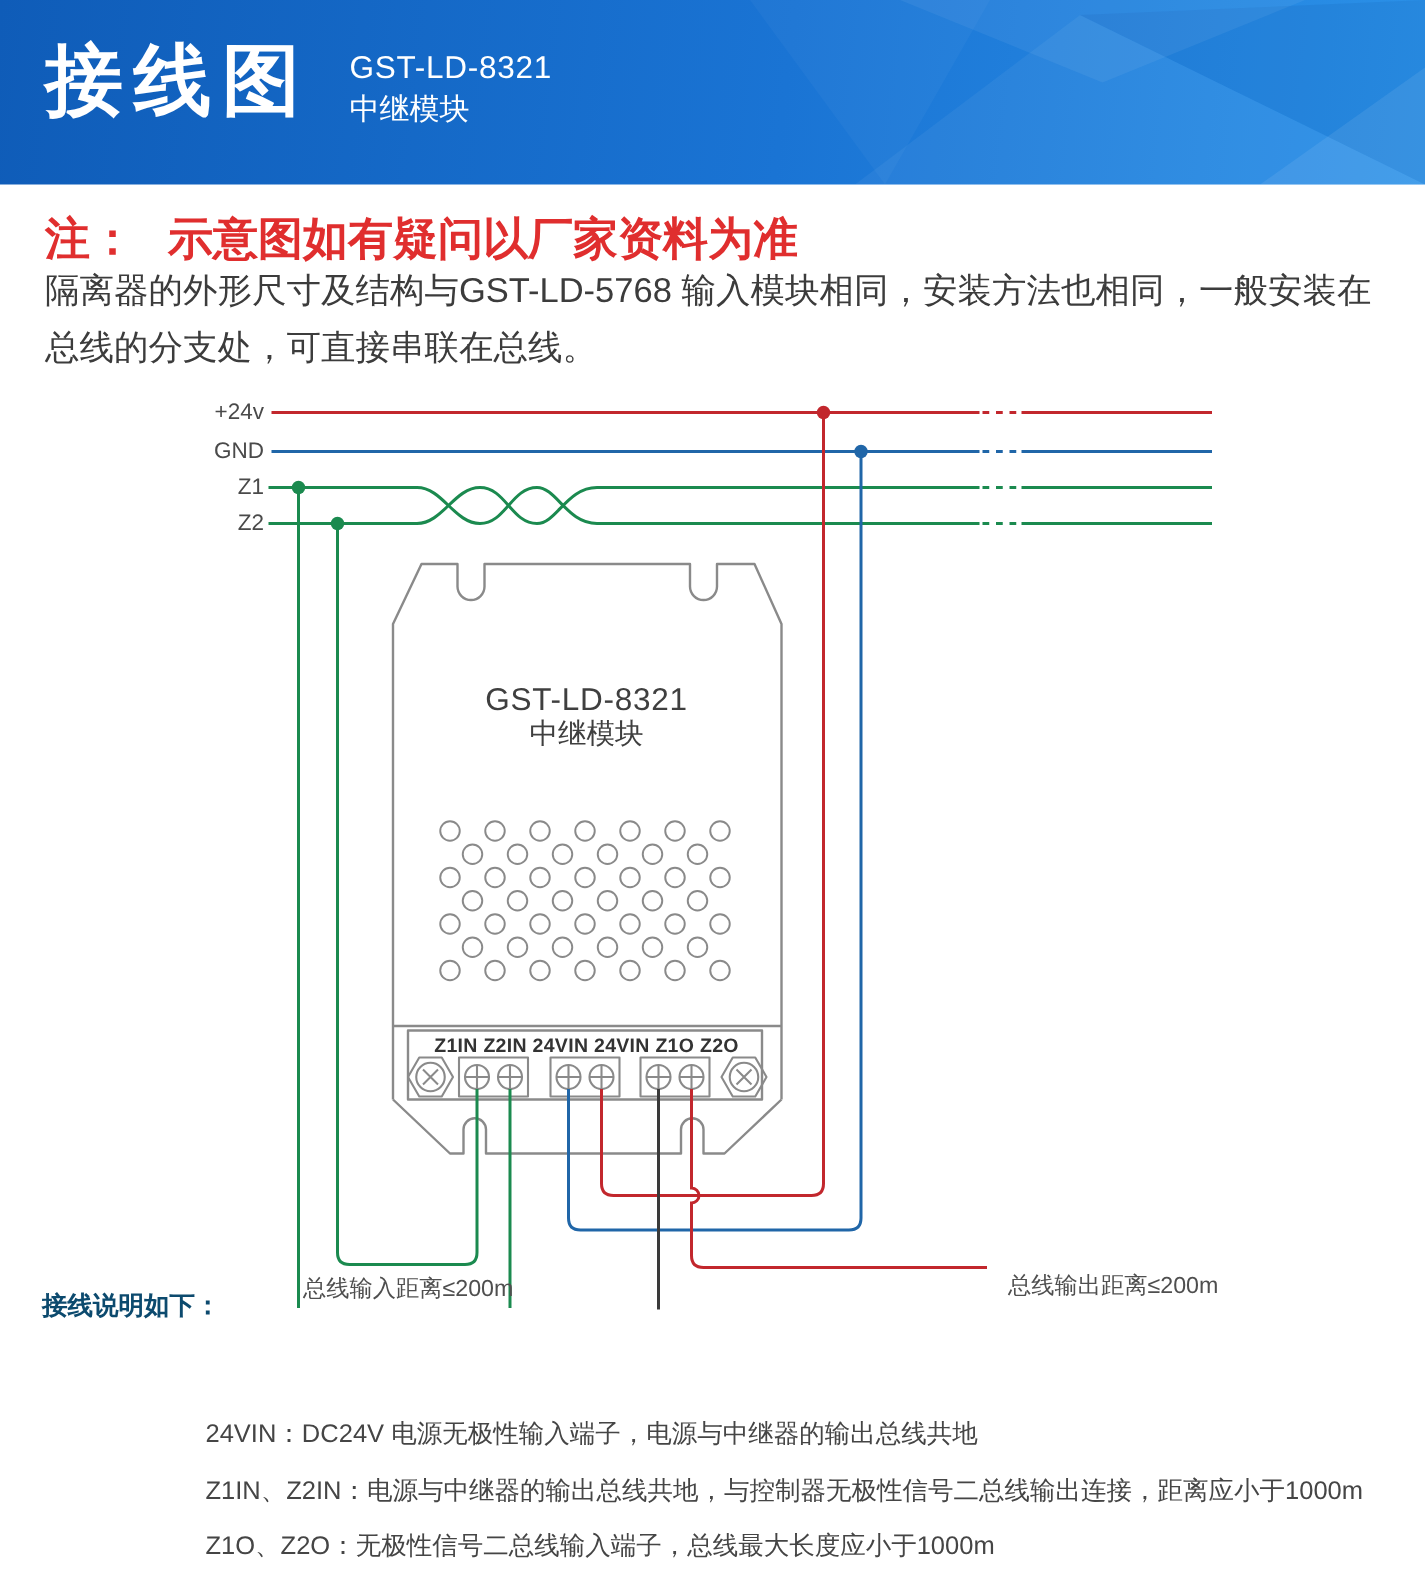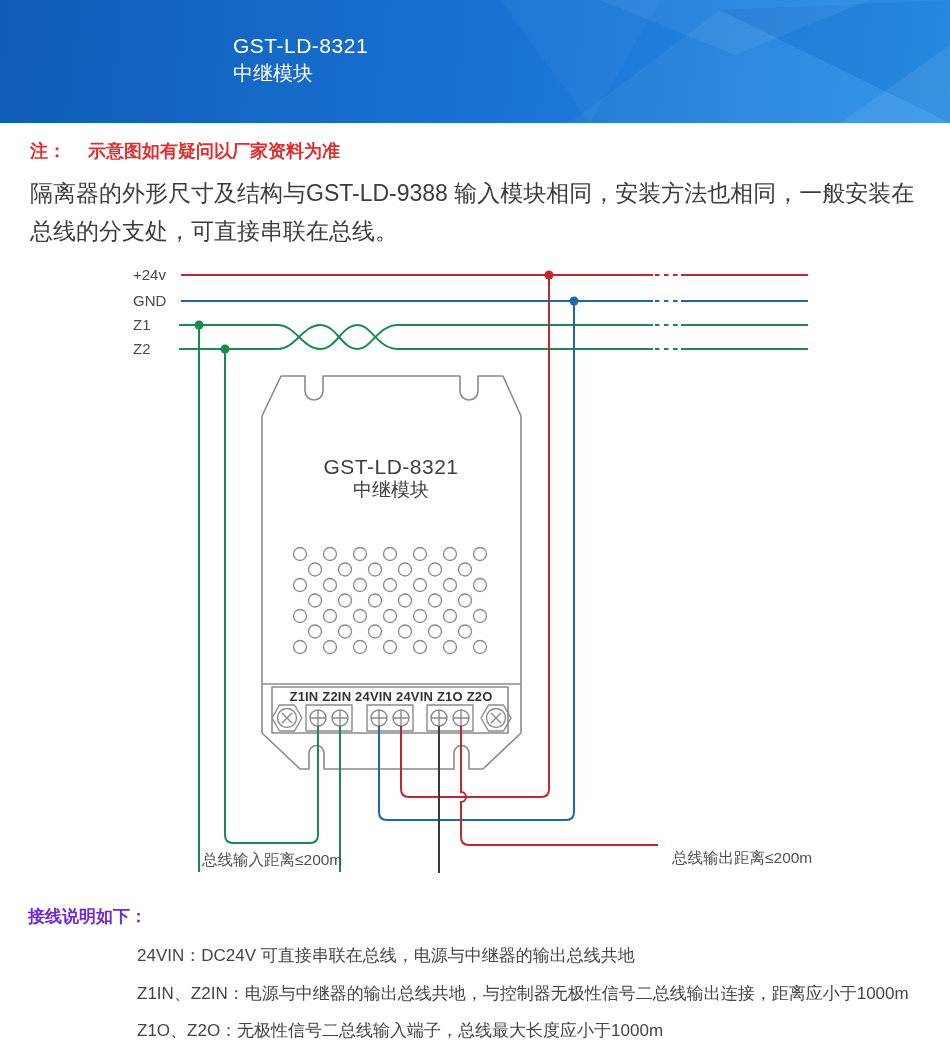--- a/index.html
+++ b/index.html
@@ -5,53 +5,54 @@
   html,body{margin:0;padding:0;}
   body{width:950px;height:1047px;position:relative;background:#ffffff;overflow:hidden;
        font-family:"Liberation Sans","DejaVu Sans",sans-serif;}
   .banner{position:absolute;left:0;top:0;width:950px;height:123px;
           background:linear-gradient(97deg,#0f5cb8 0%,#1a74d4 55%,#2b91e8 100%);}
   .banner svg{position:absolute;left:0;top:0;}
   .banner-title{position:absolute;left:30px;top:24px;color:#ffffff;font-size:52px;
                 font-weight:bold;letter-spacing:7px;line-height:60px;}
   .banner-model{position:absolute;left:233px;top:34px;color:#ffffff;font-size:21px;line-height:24px;letter-spacing:0.5px;}
   .banner-module{position:absolute;left:233px;top:61px;color:#ffffff;font-size:20px;line-height:24px;}
-  .note-line{position:absolute;left:30px;top:139px;font-size:18px;color:#e02e2e;font-weight:bold;white-space:nowrap;}
+  .note-line{position:absolute;left:30px;top:139px;font-size:30px;color:#e02e2e;font-weight:bold;white-space:nowrap;}
   .note-prefix{margin-right:22px;}
   .desc{position:absolute;left:30px;top:174px;width:900px;font-size:23px;line-height:38px;color:#3c3c3c;}
   svg.diagram{position:absolute;left:0;top:0;}
   .lbl{position:absolute;color:#4a4a4a;font-size:15px;line-height:16px;white-space:nowrap;}
-  .bus-lbl{left:133px;width:58px;text-align:left;}
+  .bus-lbl{left:118px;width:58px;text-align:right;}
   .module-model{left:261px;top:459px;width:260px;text-align:center;font-size:21px;color:#3f3f3f;letter-spacing:0.5px;}
   .module-name{left:261px;top:482px;width:260px;text-align:center;font-size:19px;color:#3f3f3f;}
   .terminal-lbls{left:262px;top:689px;width:258px;text-align:center;font-size:13px;font-weight:bold;
                  color:#333333;white-space:pre;letter-spacing:0.2px;}
   .dist-lbl{font-size:15.5px;color:#4f4f4f;}
-  .wn-heading{position:absolute;left:28px;top:905px;font-size:17px;color:#6d28d9;font-weight:bold;text-align:right;}
+  .wn-heading{position:absolute;left:28px;top:859px;font-size:17px;color:#0c4a6e;font-weight:bold;text-align:right;}
   .wn-item{position:absolute;left:137px;font-size:17px;color:#454545;white-space:nowrap;}
 </style>
 </head>
 <body>
 
 <div class="banner">
   <svg width="950" height="123" viewBox="0 0 950 123" aria-hidden="true">
     <polygon points="570,123 720,10 950,123" fill="rgba(255,255,255,0.05)"></polygon>
     <polygon points="720,10 950,0 950,123" fill="rgba(10,70,150,0.10)"></polygon>
     <polygon points="600,0 735,55 870,0" fill="rgba(255,255,255,0.06)"></polygon>
     <polygon points="840,123 950,45 950,123" fill="rgba(255,255,255,0.08)"></polygon>
     <polygon points="500,0 590,123 660,0" fill="rgba(255,255,255,0.03)"></polygon>
   </svg>
+  <div class="banner-title">接线图</div>
   <div class="banner-model">GST-LD-8321</div>
   <div class="banner-module">中继模块</div>
 </div>
 
 <div class="note-line">
   <span class="note-prefix">注：</span><span>示意图如有疑问以厂家资料为准</span>
 </div>
-<div class="desc">隔离器的外形尺寸及结构与GST-LD-9388 输入模块相同，安装方法也相同，一般安装在总线的分支处，可直接串联在总线。</div>
+<div class="desc">隔离器的外形尺寸及结构与GST-LD-5768 输入模块相同，安装方法也相同，一般安装在总线的分支处，可直接串联在总线。</div>
 
 <svg class="diagram" width="950" height="1047" viewBox="0 0 950 1047">
 
   <g fill="none" stroke-width="2" stroke="#c2272d">
     <path d="M181 275 H653"></path>
     <path d="M655 275 H679" stroke-dasharray="4.5 4.5"></path>
     <path d="M681 275 H808"></path>
   </g>
 
   <g fill="none" stroke-width="2" stroke="#2066a8">
@@ -198,15 +199,15 @@
 <span class="lbl bus-lbl" style="top:341px">Z2</span>
 
 <span class="lbl module-model">GST-LD-8321</span>
 <span class="lbl module-name">中继模块</span>
 <span class="lbl terminal-lbls">Z1IN Z2IN 24VIN 24VIN Z1O Z2O</span>
 
 <span class="lbl dist-lbl" style="left:202px;top:852px">总线输入距离≤200m</span>
 <span class="lbl dist-lbl" style="left:672px;top:850px">总线输出距离≤200m</span>
 
 <div class="wn-heading">接线说明如下：</div>
-<div class="wn-item" style="top:944px">24VIN：DC24V 可直接串联在总线，电源与中继器的输出总线共地</div>
+<div class="wn-item" style="top:944px">24VIN：DC24V 电源无极性输入端子，电源与中继器的输出总线共地</div>
 <div class="wn-item" style="top:982px">Z1IN、Z2IN：电源与中继器的输出总线共地，与控制器无极性信号二总线输出连接，距离应小于1000m</div>
 <div class="wn-item" style="top:1019px">Z1O、Z2O：无极性信号二总线输入端子，总线最大长度应小于1000m</div>
 
 </body></html>

